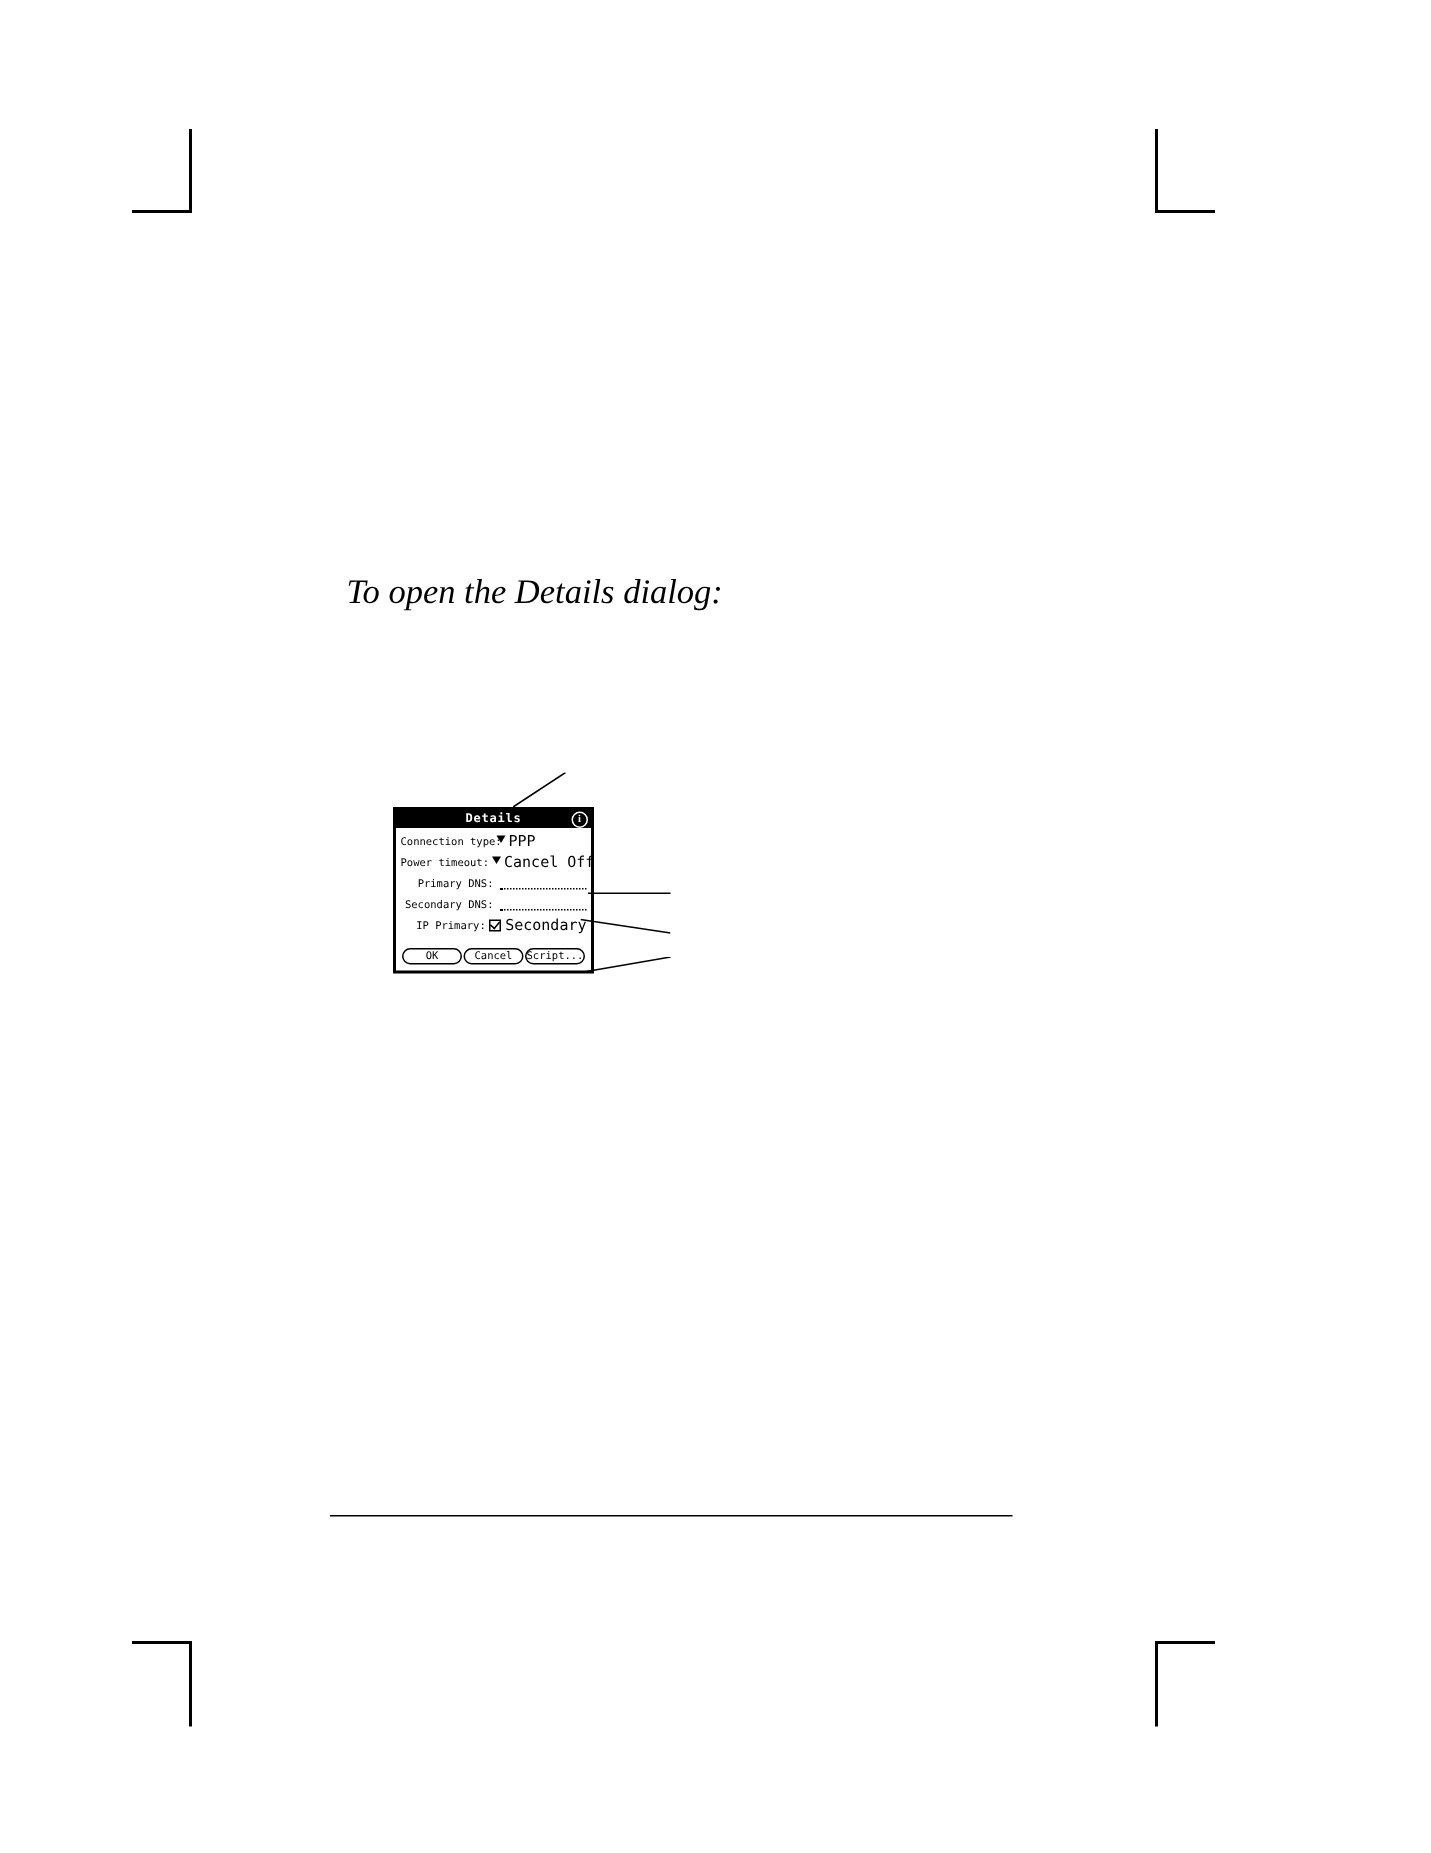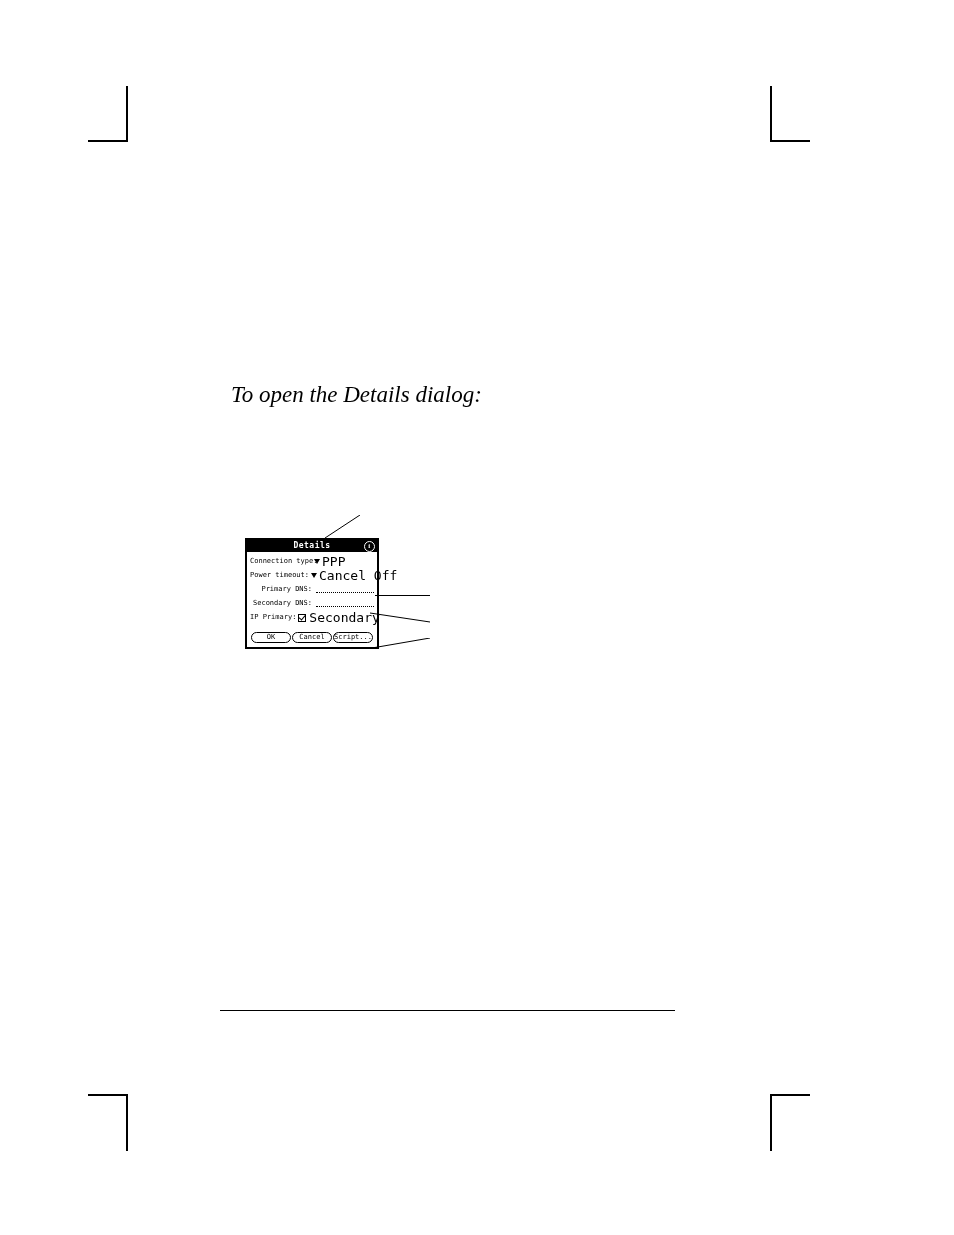--- a/index.html
+++ b/index.html
@@ -50,21 +50,21 @@
   }
   .heading2-wrap {
     position: absolute;
     left: 220px;
     top: 735px;
   }
 
   
   .figure {
     position: absolute;
-    left: 245px;
+    left: 262px;
     top: 538px;
     width: 180px;
   }
   .dialog {
     position: relative;
     width: 130px;
     border: 2px solid #000;
     background: #fff;
     font-family: "Lucida Console", Monaco, monospace;
     font-size: 8px;
@@ -109,22 +109,21 @@
   .dialog .row .lab {
     width: 62px;
     text-align: right;
     padding-right: 2px;
     white-space: nowrap;
     font-size: 7px;
   }
   .dialog .row .val {
     flex: 1;
     display: flex;
-    align-items: center;
-    font-size: 13px;
+    font-size: 10px;
     white-space: nowrap;
   }
   .tri {
     display: inline-block;
     width: 0; height: 0;
     border-left: 3px solid transparent;
     border-right: 3px solid transparent;
     border-top: 5px solid #000;
     margin-right: 2px;
     vertical-align: middle;

